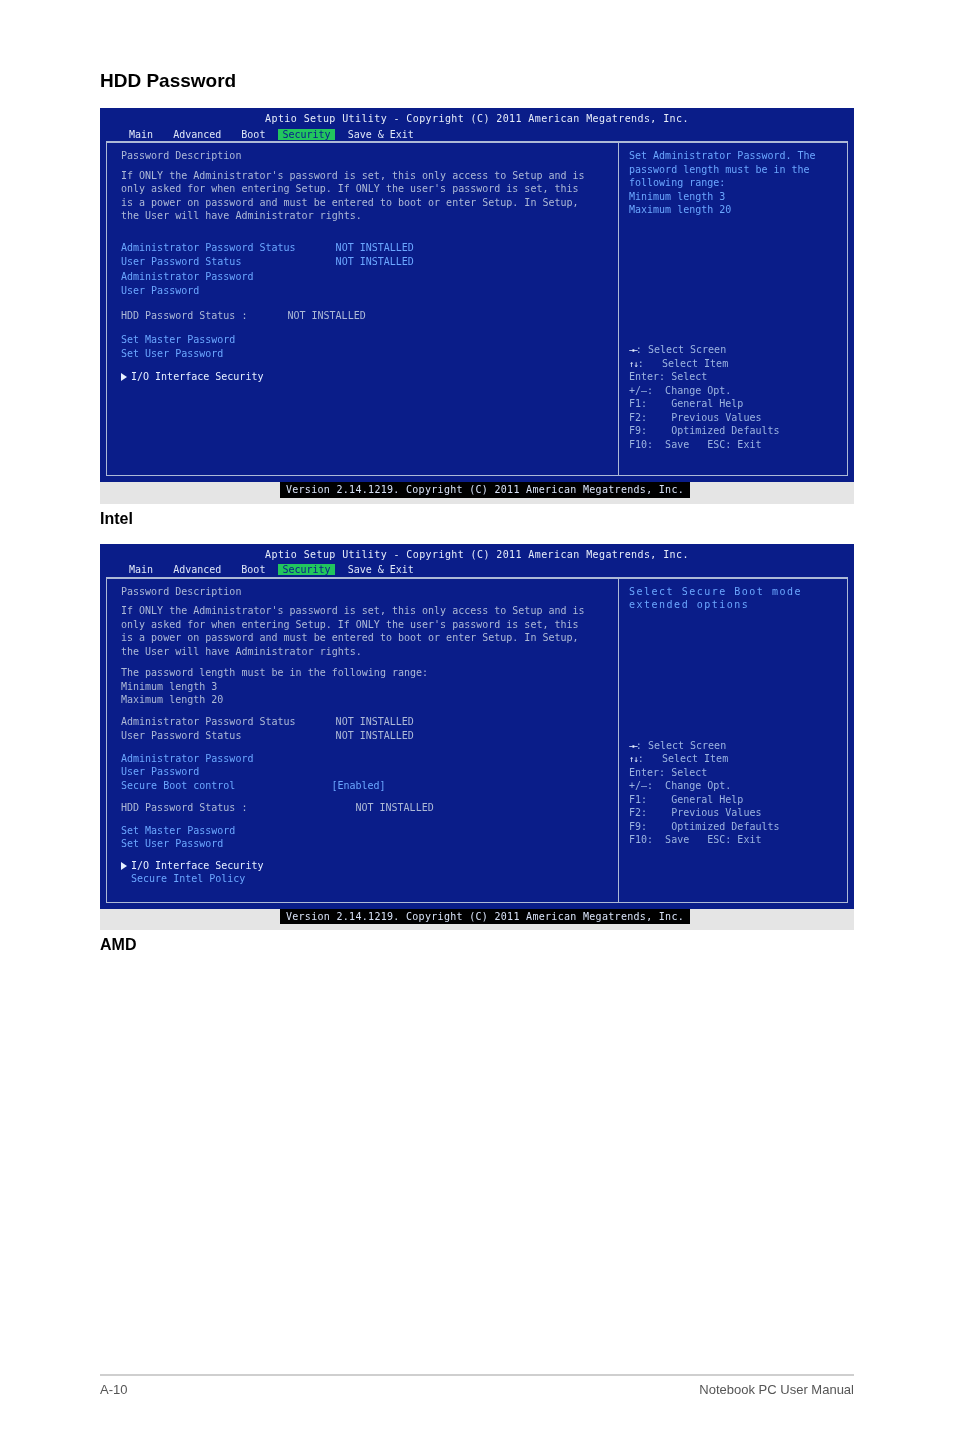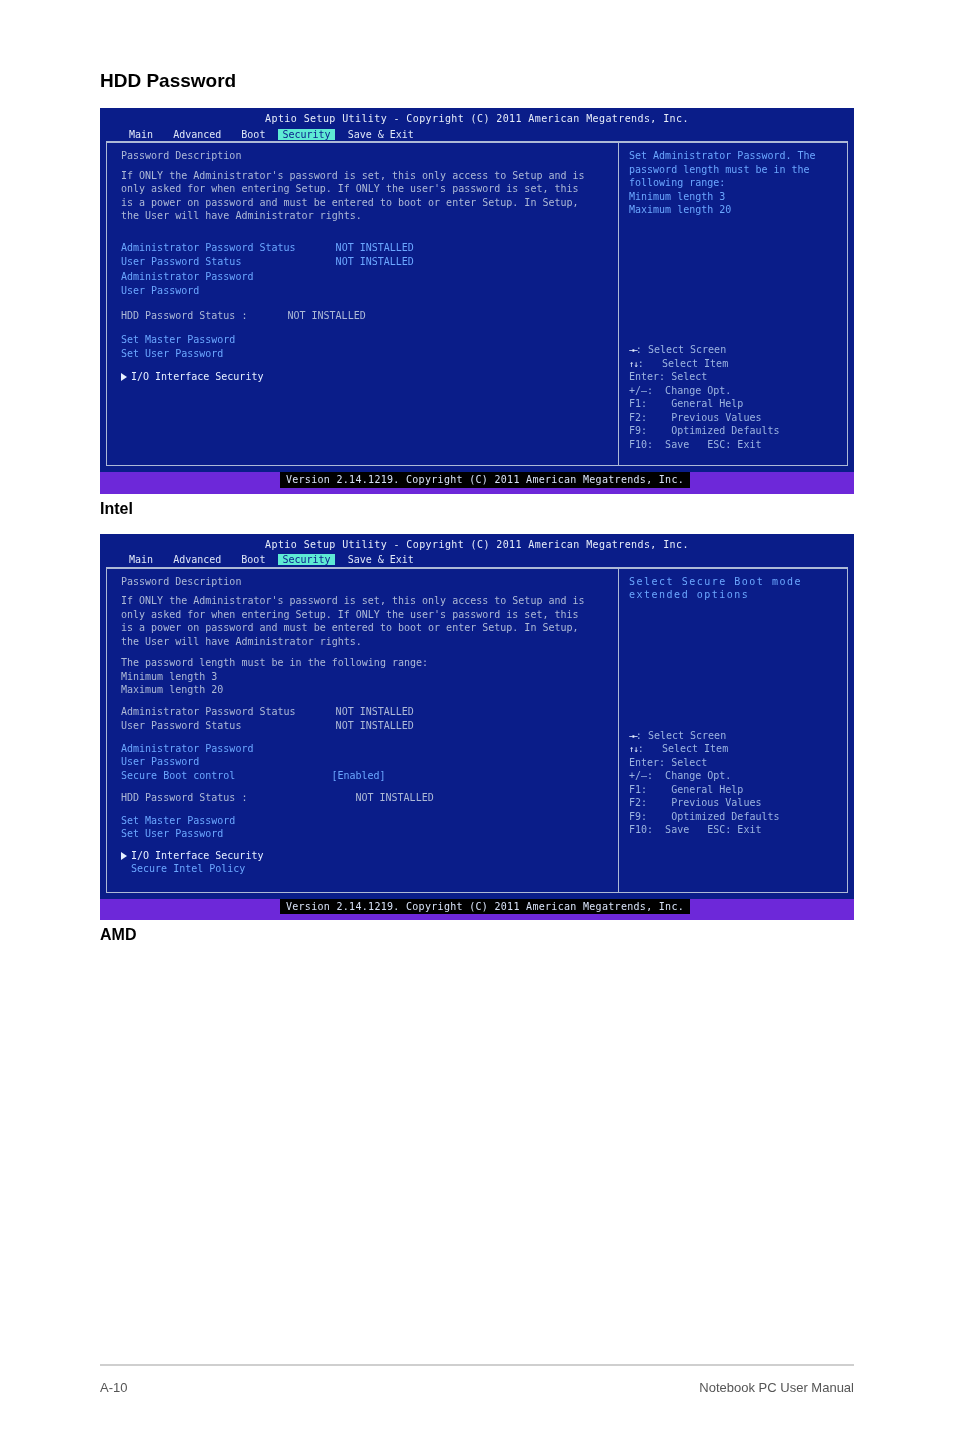--- a/index.html
+++ b/index.html
@@ -41,42 +41,42 @@
     text-align: center;
     padding: 4px 0 0 0;
     letter-spacing: .4px;
   }
   .bios .tabs {
     padding: 2px 0 0 22px;
     color: #dfe7f7;
   }
   .bios .tabs span { padding: 0 7px; }
   .bios .tabs span.active {
-    background: #5eead4;
+    background: #22c55e;
     color: #0a1d89;
     padding: 0 4px;
   }
   .bios .hr {
     border-top: 1px solid #adb9d6;
     margin: 0 6px 0 6px;
   }
   .bios .body {
     display: flex;
     padding: 0 6px 6px 6px;
   }
   .bios .left {
     flex: 1 1 auto;
     border: 1px solid #adb9d6;
     border-right: none;
     padding: 6px 10px 10px 14px;
   }
   .bios .right {
     width: 210px;
     border: 1px solid #adb9d6;
-    padding: 6px 8px 0 10px;
+    padding: 6px 8px 10px 10px;
     color: #6ba7ff;
   }
   .bios .right .helptext { min-height: 150px; display: block; }
   .bios .right .keys {
     color: #9cb4e0;
     margin-top: 4px;
   }
   .bios .right .keys .row { white-space: pre; }
   .bios .right .keys .sym { color: #e7f0ff; }
   .bios .left .lbl-grey { color: #adb9d6; }
@@ -85,35 +85,35 @@
   .bios .left table { border-collapse: collapse; }
   .bios .left td { padding: 0 0 1px 0; vertical-align: top; }
   .bios .left td.val { padding-left: 40px; }
   .bios .tri {
     display:inline-block;width:0;height:0;border-top:4px solid transparent;border-bottom:4px solid transparent;border-left:6px solid #e7f0ff;margin-right:4px;position:relative;top:1px;
   }
   .bios .footer {
     color: #e7f0ff;
     text-align: center;
     padding: 0 0 6px 16px;
-    background: #6d28d9;
+    background: #e5e5e5;
   }
   .bios .footer .band {
     background: #000;
     display: inline-block;
     padding: 1px 6px;
     color: #d8e2f7;
     letter-spacing: .3px;
   }
   .arrowLR::before { content: "→←"; letter-spacing:-2px; font-size:9px;}
   .arrowUD::before { content: "↑↓"; letter-spacing:-1px; font-size:9px;}
   .pagefoot {
     margin-top: 420px;
     border-top: 2px solid #cfcfcf;
-    padding-top: 14px;
+    padding-top: 6px;
     display: flex;
     justify-content: space-between;
     font-size: 13px;
     color: #555;
   }
   .bios .right .helptext.tall1 { min-height: 190px; }
 </style>
 </head>
 <body>
 

